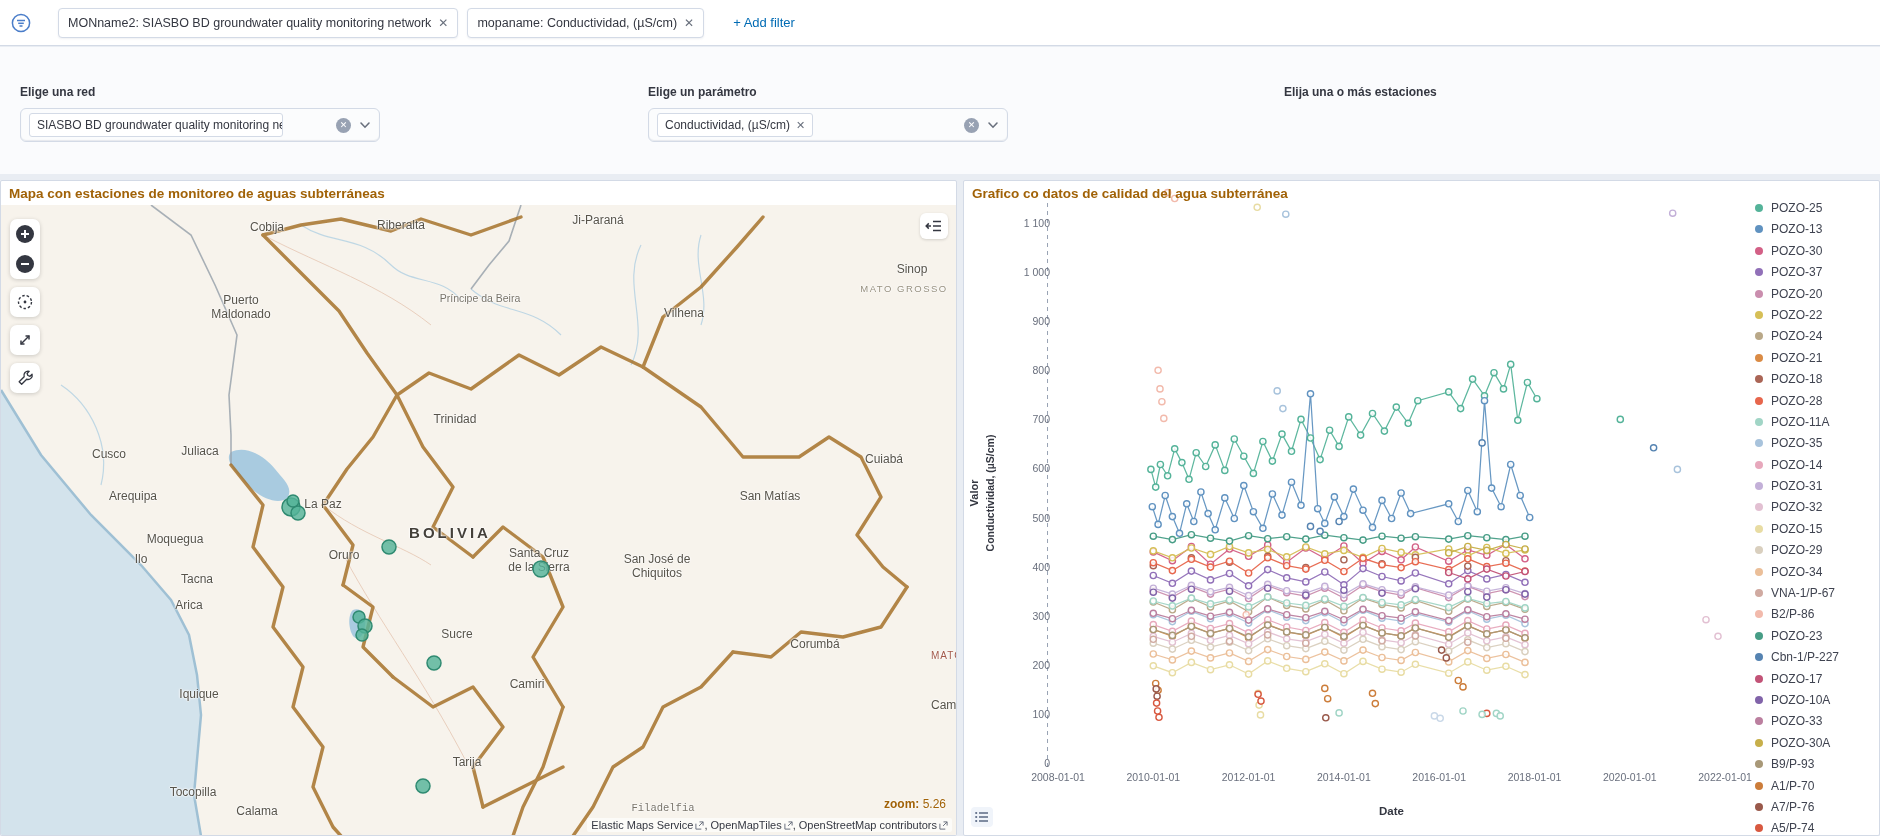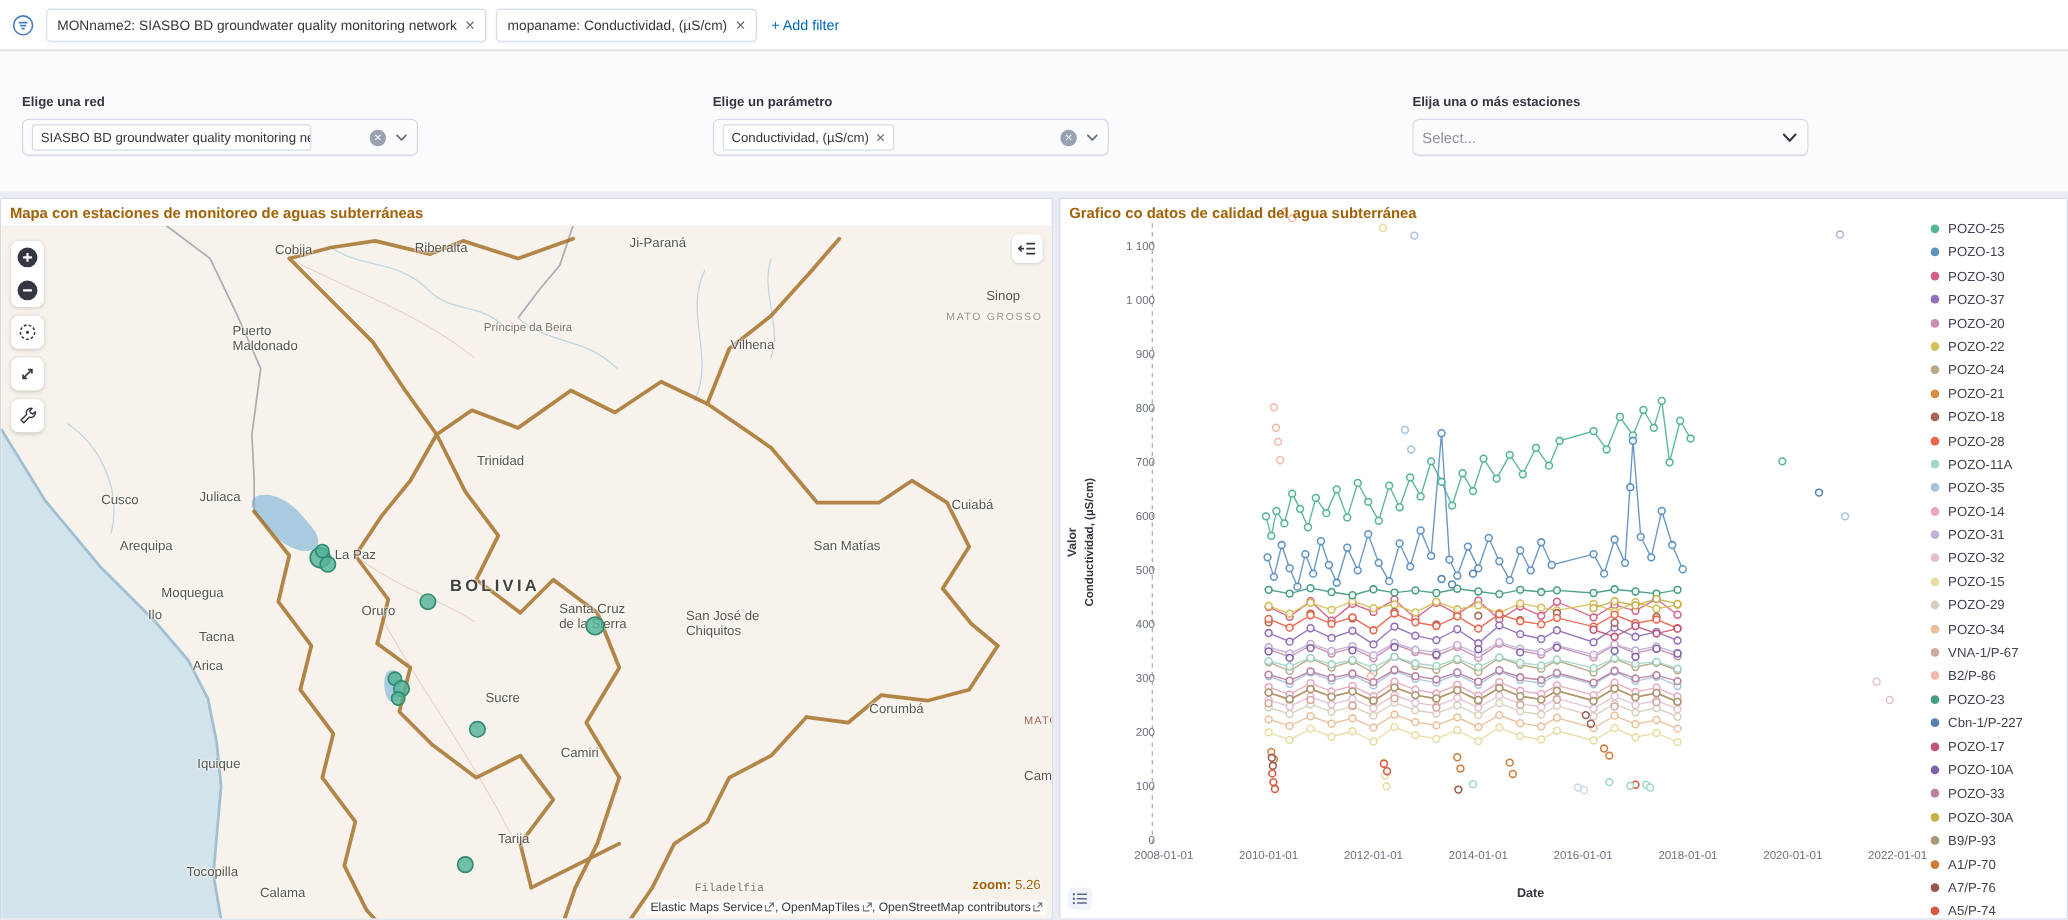--- a/index.html
+++ b/index.html
@@ -3,21 +3,21 @@
 <meta charset="utf-8">
 <style>
   html,body{margin:0;padding:0;}
   body{
     width:1880px;height:836px;position:relative;overflow:hidden;
     background:#e9edf3;font-family:"Liberation Sans",sans-serif;
     -webkit-font-smoothing:antialiased;color:#343741;
   }
   
   .top-bar{position:absolute;left:0;top:0;width:1880px;height:46px;background:#fff;
-    border-bottom:1px solid #d3dae6;display:flex;align-items:center;padding:0 10px;box-sizing:border-box;}
+    border-bottom:1px solid #d3dae6;display:flex;align-items:center;padding:0 10px;box-sizing:border-box;gap:16px;}
   .filter-icon{width:22px;height:22px;margin-right:10px;flex:0 0 auto;}
   .pill{display:inline-flex;align-items:center;background:#fff;border:1px solid #d3dae6;
     border-radius:4px;height:28px;padding:0 9px;margin-right:9px;font-size:12.5px;color:#343741;
     box-shadow:0 1px 2px rgba(152,162,179,.15);white-space:nowrap;}
   .pill .x{margin-left:7px;color:#69707d;font-size:12px;cursor:pointer;}
   .add-filter{color:#006bb4;font-size:13px;margin-left:4px;cursor:pointer;white-space:nowrap;}
   
   .controls{position:absolute;left:0;top:47px;width:1880px;height:127px;background:#fafbfd;box-sizing:border-box;padding:10px 20px;}
   .controls h2{margin:0;font-size:13.5px;color:#1a1c21;font-weight:bold;}
   .ctrl{position:absolute;top:38px;width:360px;}
@@ -34,21 +34,21 @@
   .placeholder{color:#8b919e;font-size:13.5px;}
   
   .panel{position:absolute;top:180px;height:656px;background:#fff;border:1px solid #d3dae6;
     box-sizing:border-box;border-radius:2px;overflow:hidden;}
   #map-panel{left:0;width:957px;}
   #chart-panel{left:963px;width:917px;}
   .panel-title{position:absolute;left:8px;top:5px;font-size:13.5px;font-weight:bold;color:#a16207;z-index:30;}
   
   .map-area{position:absolute;left:0;top:24px;right:0;bottom:0;background:#f7f3ec;overflow:hidden;cursor:grab;}
   .map-label{position:absolute;transform:translate(-50%,-50%);font-size:12px;color:#57534a;
-    text-shadow:0 0 2px #fff,0 0 2px #fff,0 0 3px #fff;white-space:nowrap;text-align:left;line-height:1.15;z-index:6;}
+    text-shadow:0 0 2px #fff,0 0 2px #fff,0 0 3px #fff;white-space:nowrap;text-align:center;line-height:1.15;z-index:6;}
   .map-label.country{font-size:15px;font-weight:bold;letter-spacing:3px;color:#44403a;}
   .map-label.region{font-size:9.5px;letter-spacing:1.5px;color:#97907f;}
   .map-label.region2{font-size:10px;letter-spacing:1px;color:#a2584a;}
   .map-label.small{font-size:10.5px;color:#79746a;}
   .map-label.clip{transform:translate(0,-50%);text-align:left;}
   .map-toolbar{position:absolute;left:9px;top:14px;z-index:20;display:flex;flex-direction:column;gap:8px;}
   .tool-group{background:#fff;border-radius:7px;box-shadow:0 1px 4px rgba(0,0,0,.18);overflow:hidden;}
   .tool-btn{width:30px;height:30px;display:flex;align-items:center;justify-content:center;cursor:pointer;}
   .collapse-btn{position:absolute;right:8px;top:8px;width:28px;height:26px;background:#fff;border-radius:6px;
     box-shadow:0 1px 3px rgba(0,0,0,.15);display:flex;align-items:center;justify-content:center;z-index:20;cursor:pointer;}
@@ -113,27 +113,20 @@
       <span class="spacer"></span>
       <span class="clear-btn">✕</span>
       <svg class="chev" viewBox="0 0 12 12">
           <path d="M2 4 L6 8.2 L10 4" fill="none" stroke="#69707d" stroke-width="1.6" stroke-linecap="round"></path>
         </svg>
     </div>
   </div>
 
   <div class="ctrl" style="left:1284px;">
     <div class="lbl">Elija una o más estaciones</div>
-    <div class="combo">
-      <span class="placeholder">Select...</span>
-      <span class="spacer"></span>
-      <svg class="chev" style="width:16px;height:16px" viewBox="0 0 12 12">
-          <path d="M2 4 L6 8.2 L10 4" fill="none" stroke="#343741" stroke-width="1.4" stroke-linecap="round"></path>
-        </svg>
-    </div>
   </div>
 </div>
 
 <div class="panel" id="map-panel">
   <div class="panel-title">Mapa con estaciones de monitoreo de aguas subterráneas</div>
   <div class="map-area">
     <svg id="map-base" width="956" height="631" viewBox="0 0 956 631">
 
       <path d="M0,185 L40,250 90,310 140,360 170,395 188,430 196,470 200,510 196,555 193,590 200,631 L0,631 Z" fill="#d3e3ec"></path>
       <path d="M0,185 L40,250 90,310 140,360 170,395 188,430 196,470 200,510 196,555 193,590 200,631" fill="none" stroke="#9fc0d4" stroke-width="2.5"></path>

